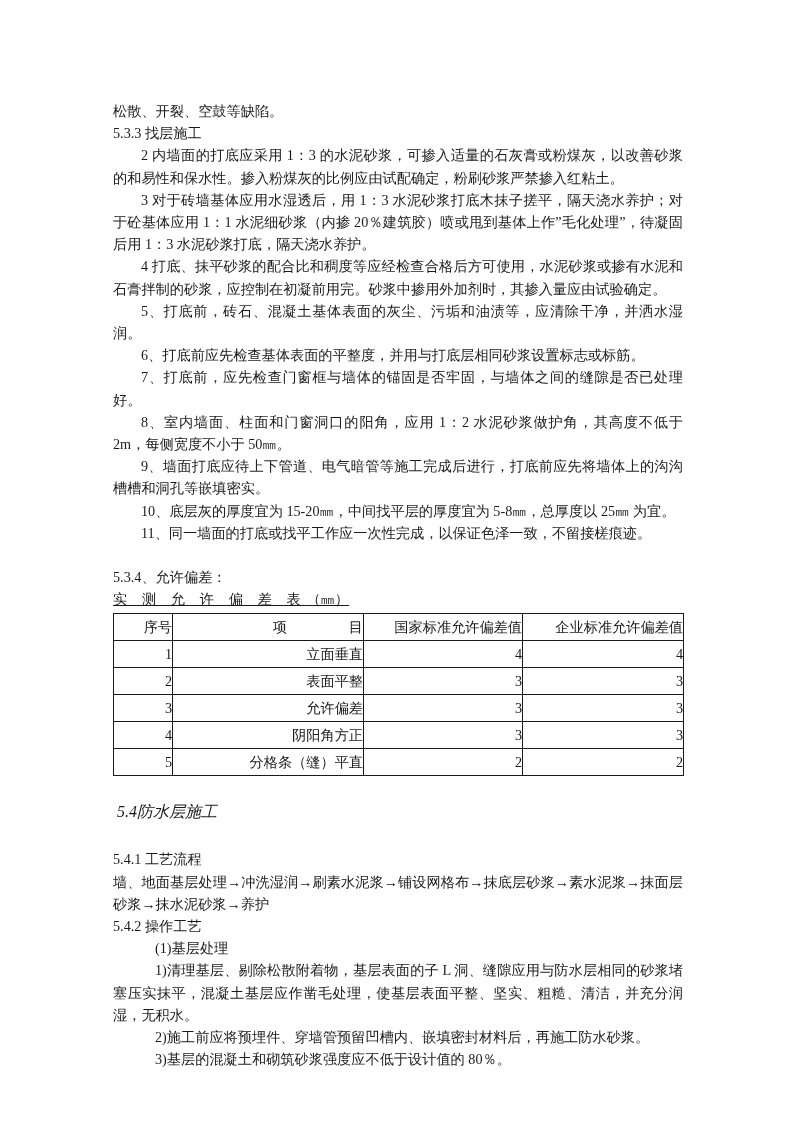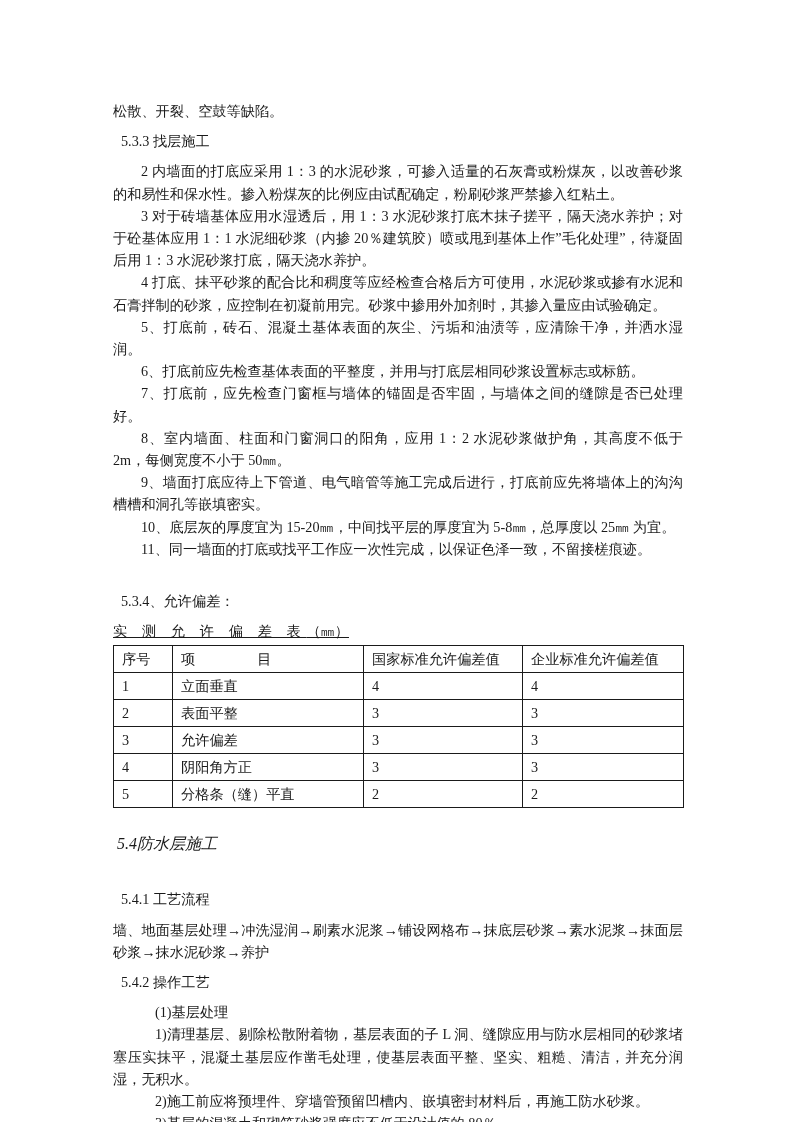--- a/index.html
+++ b/index.html
@@ -40,21 +40,21 @@
     font-family: Liberation Serif, serif;
   }
   .p-indent {             
     text-indent: 28px;
   }
   .p-indent-3 {           
     text-indent: 42px;
   }
   .heading-sub {
     text-indent: 0;
-    margin: 8px;
+    margin: 0;
   }
   .heading-major {
     text-indent: 0;
     font-size: 16px;
     line-height: 24px;
     margin: 4px;
     font-style: italic;
   }
   .spacer-lg { height: 22px; }
   .spacer-md { height: 20px; }
@@ -81,21 +81,21 @@
   table.tolerance col.c-seq   { width: 59px;  }
   table.tolerance col.c-item  { width: 191px; }
   table.tolerance col.c-nat   { width: 159px; }
   table.tolerance col.c-ent   { width: 161px; }
   table.tolerance th,
   table.tolerance td {
     border: 1px solid #1a1a1a;
     height: 26px;
     padding: 0 0 0 8px;
     font-weight: normal;
-    text-align: left;
+    text-align: right;
     vertical-align: middle;
     line-height: 18px;
     overflow: hidden;
     white-space: nowrap;
   }
   
   th.item-head span.item-head-inner {
     display: inline-block;
     letter-spacing: 0;
   }

